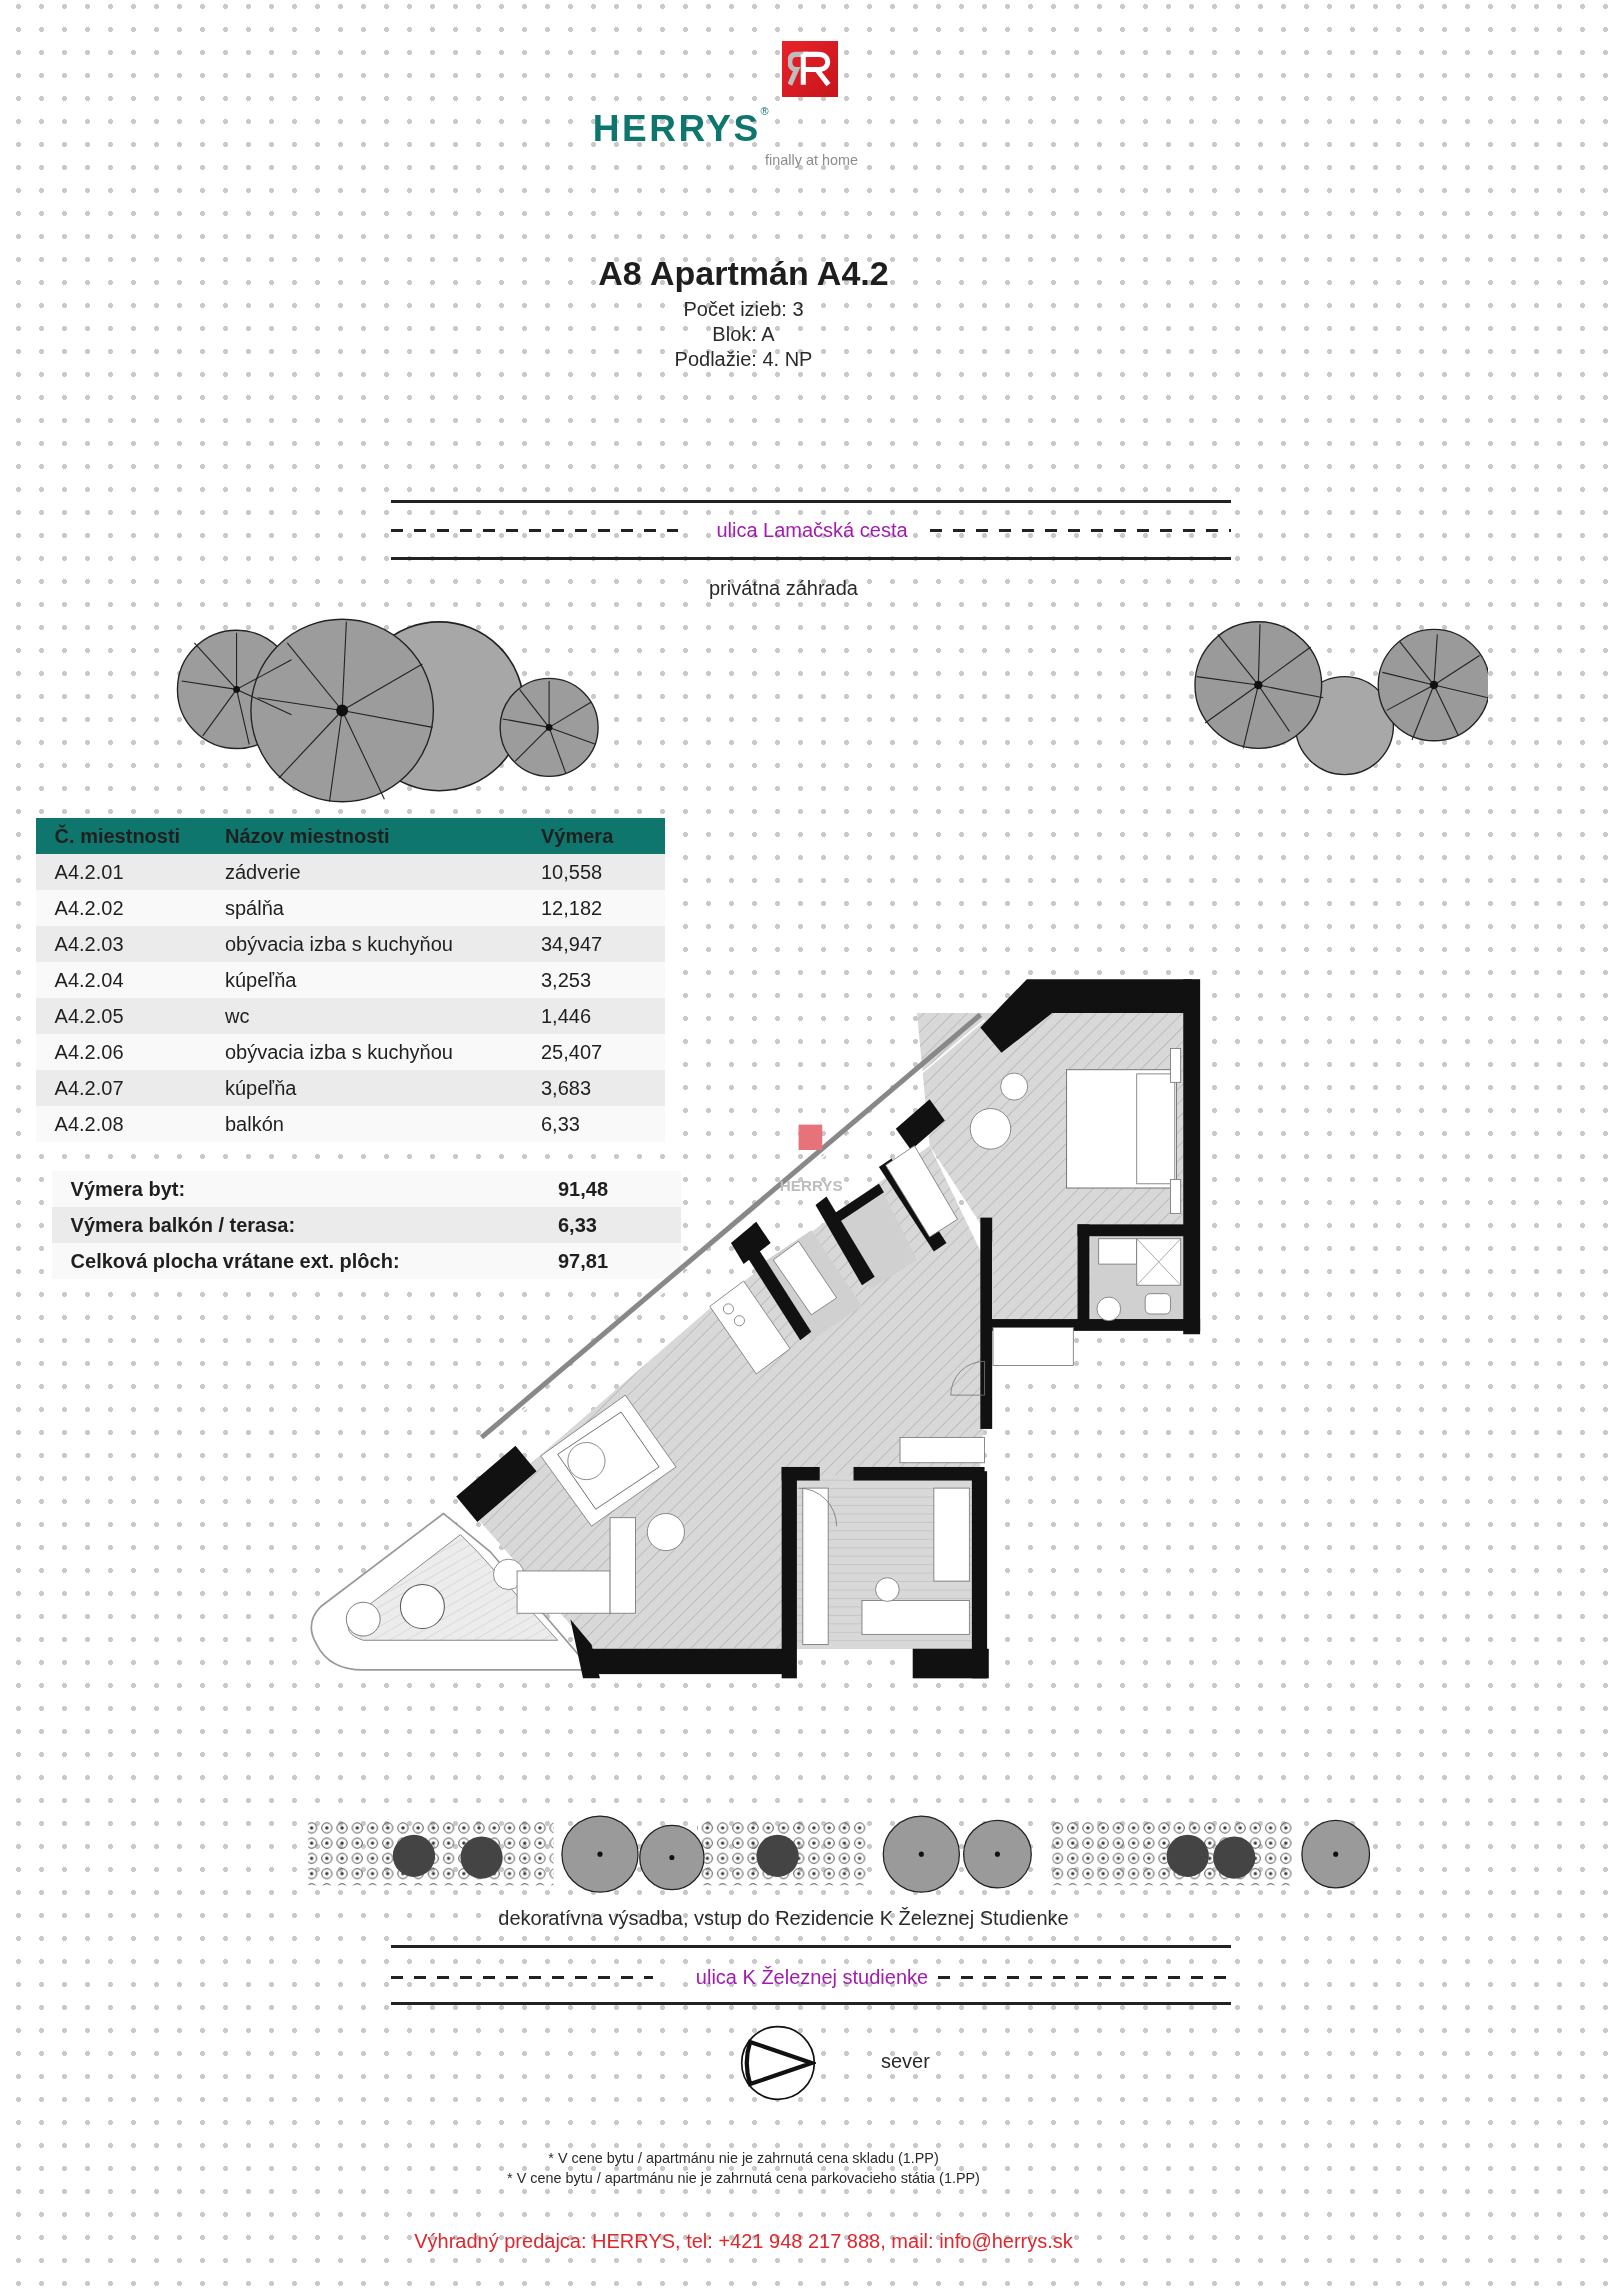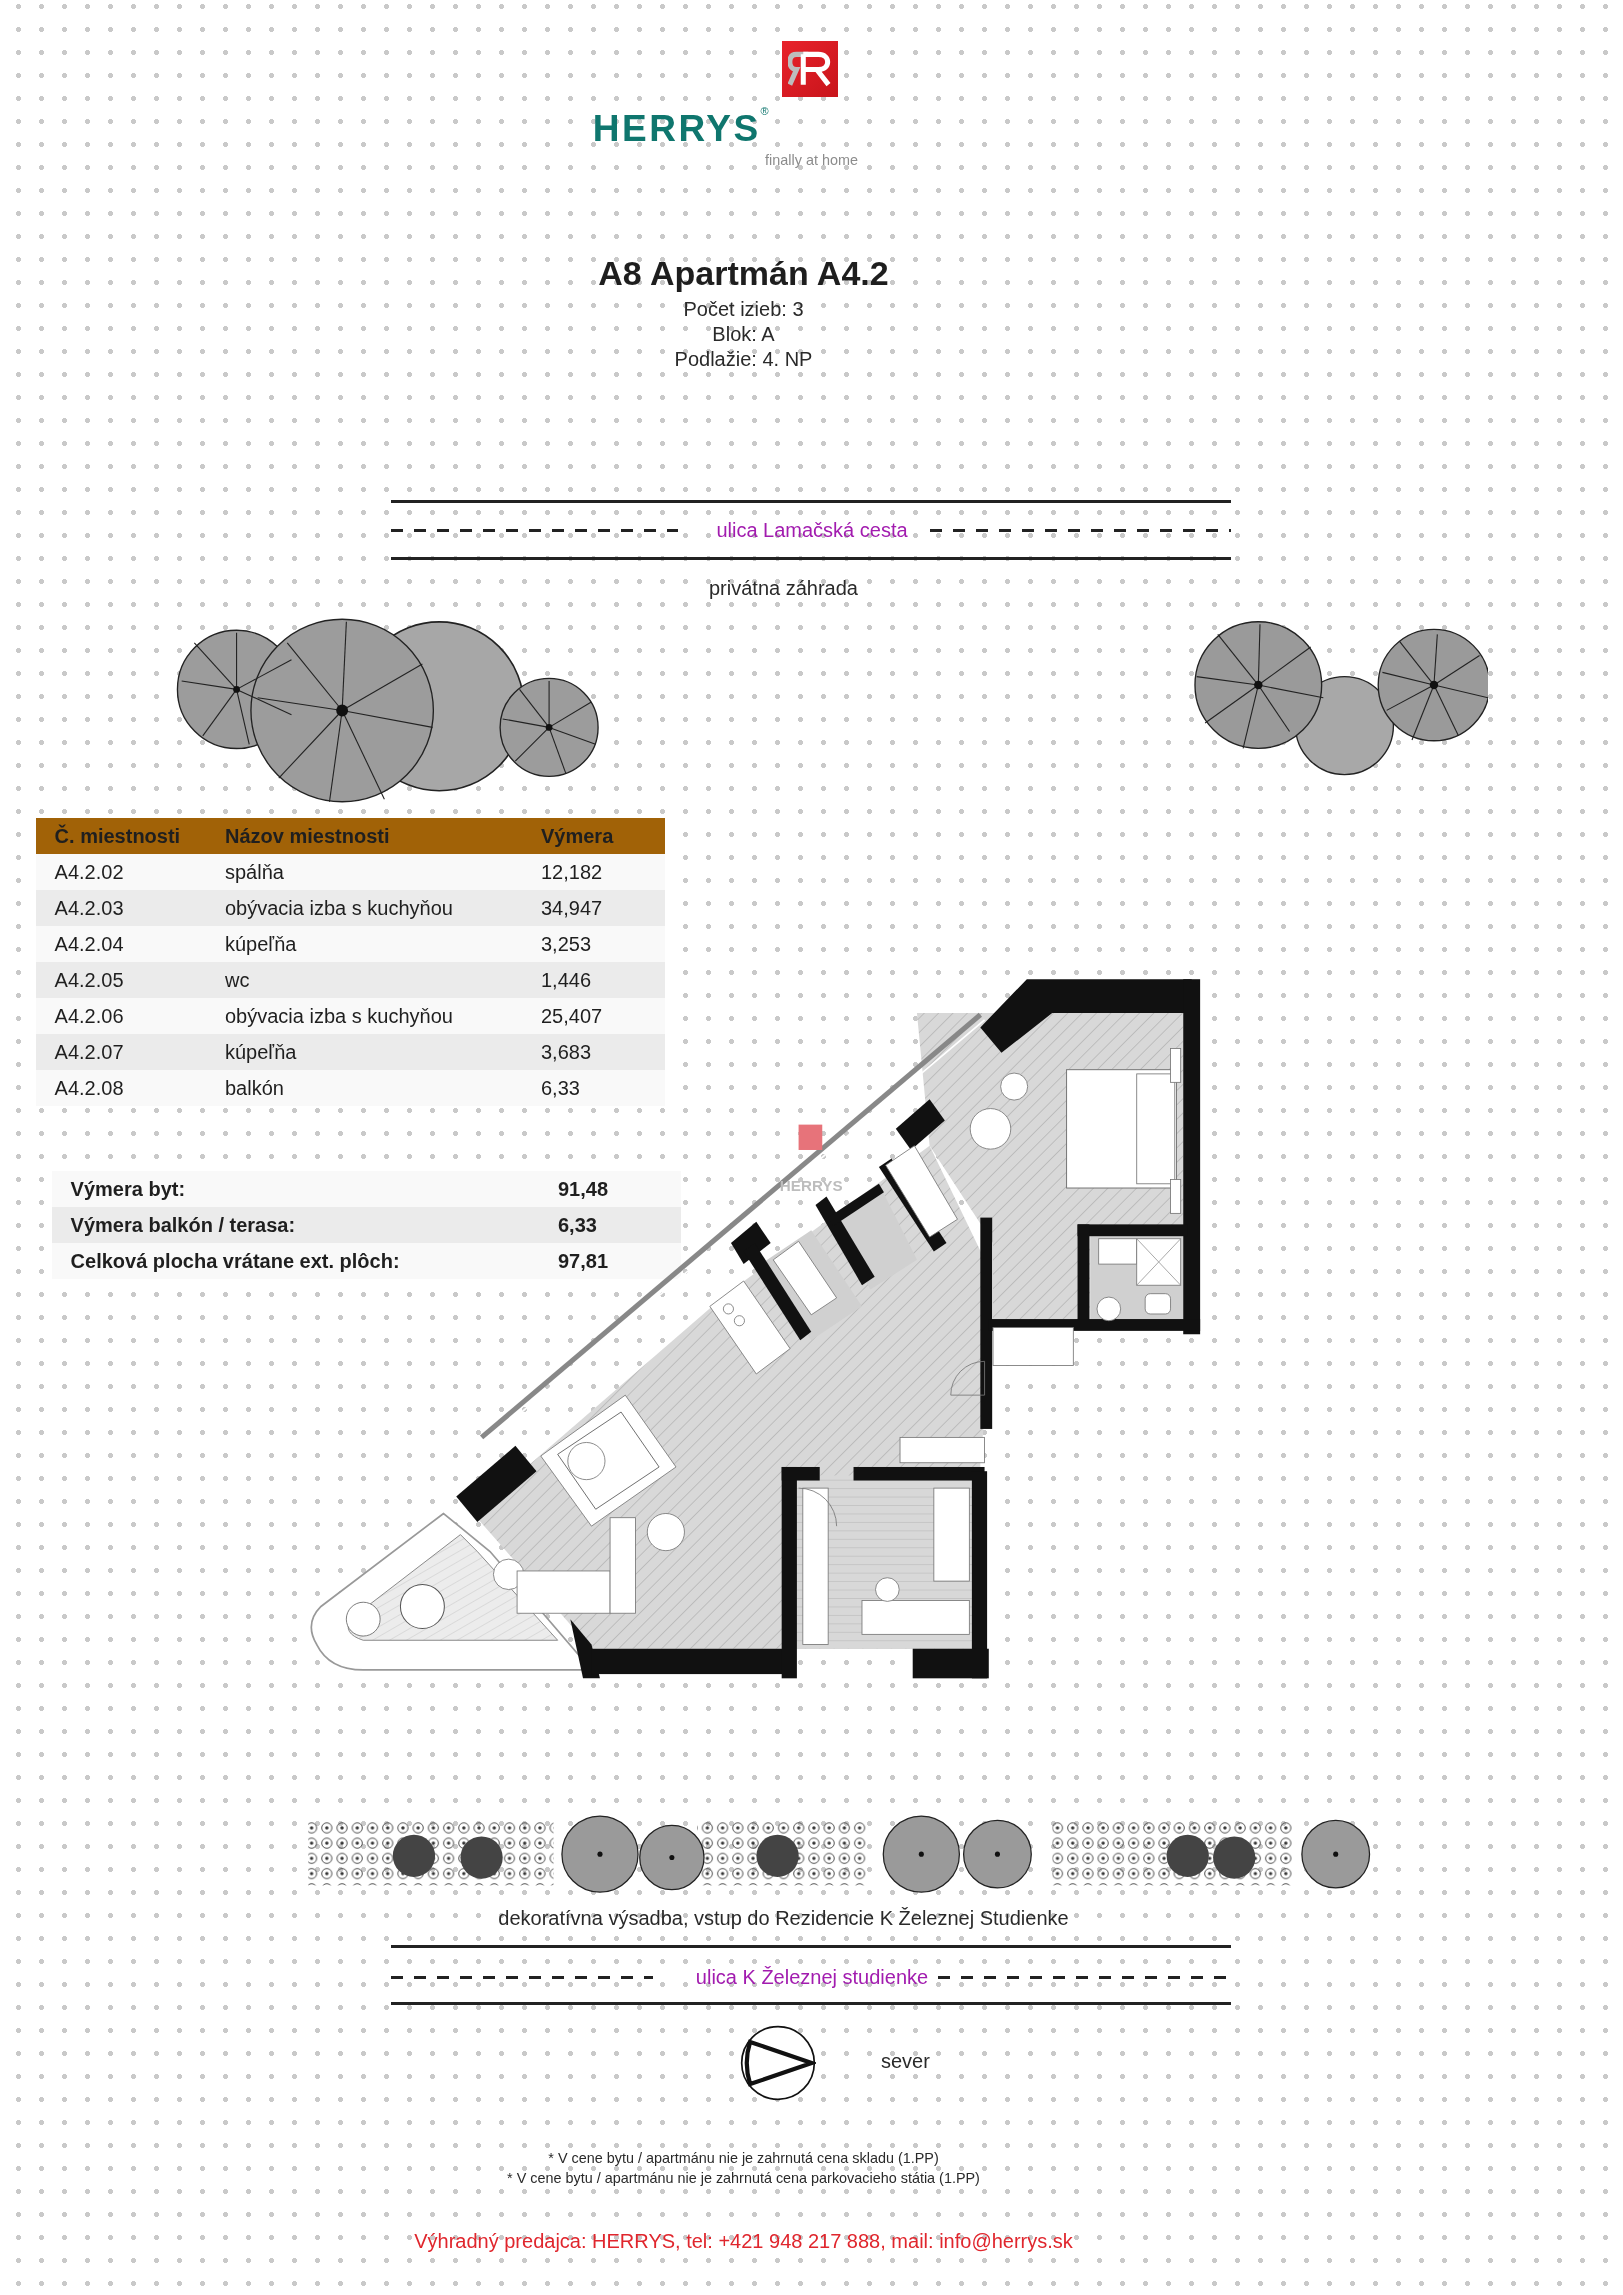--- a/index.html
+++ b/index.html
@@ -28,21 +28,21 @@
 
   .line { position:absolute; height:2.5px; background:#222; }
   .dash { position:absolute; height:2.5px;
     background-image: linear-gradient(to right, #222 0 12px, transparent 12px 23px);
     background-size:23px 2.5px; }
   .street-label { position:absolute; background:transparent; font-size:20px; color:#a21caf; text-align:center; }
 
   
   .table { position:absolute; left:36px; top:818px; width:629px; }
   .trow { display:flex; height:36px; align-items:center; font-size:20px; }
-  .trow.hdr { font-weight:bold; background:#a16207;align-items:center; }
+  .trow.hdr { font-weight:bold; background:#0f766e;align-items:center; }
   .trow.gray { background:#ebebeb; }
   .trow.white { background:#f9f9f9; }
   .c1 { width:189px; padding-left:18.6px; box-sizing:border-box; }
   .c2 { width:316px; }
   .c3 { width:123px; }
   .totals { position:absolute; left:52px; top:1171px; width:629px; }
   .totals .trow { font-weight:bold; }
   .t1 { width:506px; padding-left:18.6px; box-sizing:border-box; }
 
   .caption { font-size:20px; color:#2a2a2a;padding-left:40px; }
@@ -144,20 +144,25 @@
       <circle cx="296" cy="90" r="5"></circle>
     </g>
 </svg>
 
 <div class="table">
   <div class="trow hdr">
     <div class="c1">Č. miestnosti</div>
     <div class="c2">Názov miestnosti</div>
     <div class="c3">Výmera</div>
   </div>
+  <div class="trow gray">
+    <div class="c1">A4.2.01</div>
+    <div class="c2">zádverie</div>
+    <div class="c3">10,558</div>
+  </div>
   <div class="trow white">
     <div class="c1">A4.2.02</div>
     <div class="c2">spálňa</div>
     <div class="c3">12,182</div>
   </div>
   <div class="trow gray">
     <div class="c1">A4.2.03</div>
     <div class="c2">obývacia izba s kuchyňou</div>
     <div class="c3">34,947</div>
   </div>

